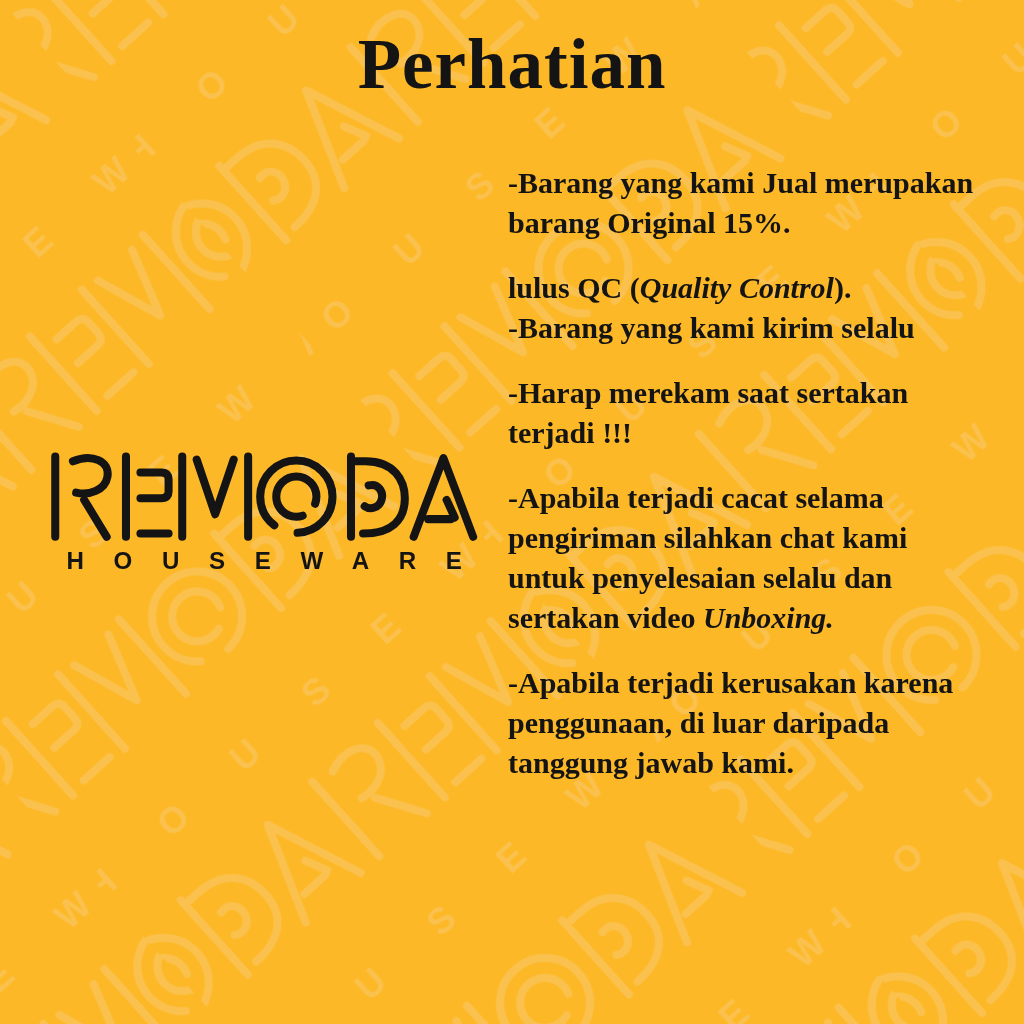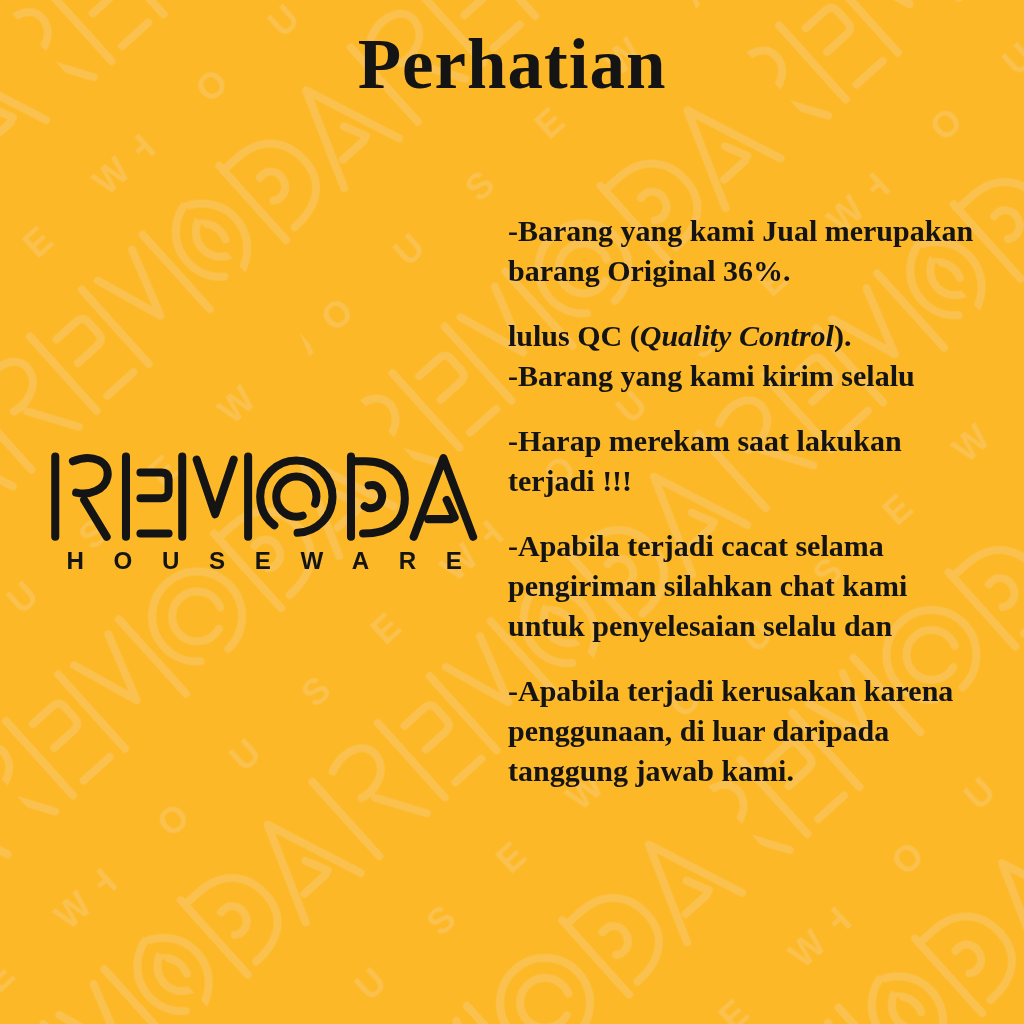--- a/index.html
+++ b/index.html
@@ -23,21 +23,21 @@
   }
   .logo {
     position: absolute; z-index: 2; left: 44px; top: 450px; width: 438px;
   }
   .logo svg { display: block; }
   .logo-sub {
     font-family: "Liberation Sans", sans-serif;
     font-weight: bold; font-size: 30px;
   }
   .notices {
-    position: absolute; z-index: 2; left: 508px; top: 163px; width: 500px; margin-top: 48px;
+    position: absolute; z-index: 2; left: 508px; top: 163px; width: 500px;
   }
   .notice-paragraph { margin: 0 0 25px 0; }
   .notice-line {
     font-size: 30px; line-height: 40px; font-weight: bold;
     white-space: nowrap;
   }
   .notice-line em { font-style: italic; }
 </style>
 </head>
 <body>
@@ -89,34 +89,35 @@
   <div class="logo">
     <svg viewBox="0 0 545 158" width="438" height="127" role="img" aria-label="REMODA">
       <use href="#wordmark-letters" stroke-width="10" stroke="#141414"></use>
       <text x="28" y="148" textLength="492" lengthAdjust="spacing" class="logo-sub" fill="#141414">HOUSEWARE</text>
     </svg>
   </div>
 
   <div class="notices">
       <div class="notice-paragraph">
         <div class="notice-line"><span>-Barang yang kami Jual merupakan</span></div>
-        <div class="notice-line"><span>barang Original 36%.</span></div>
+        <div class="notice-line"><span>barang Original 15%.</span></div>
       </div>
       <div class="notice-paragraph">
         <div class="notice-line"><span>lulus QC (</span><em>Quality Control</em><span>).</span></div>
         <div class="notice-line"><span>-Barang yang kami kirim selalu</span></div>
       </div>
       <div class="notice-paragraph">
-        <div class="notice-line"><span>-Harap merekam saat lakukan</span></div>
+        <div class="notice-line"><span>-Harap merekam saat sertakan</span></div>
         <div class="notice-line"><span>terjadi !!!</span></div>
       </div>
       <div class="notice-paragraph">
         <div class="notice-line"><span>-Apabila terjadi cacat selama</span></div>
         <div class="notice-line"><span>pengiriman silahkan chat kami</span></div>
         <div class="notice-line"><span>untuk penyelesaian selalu dan</span></div>
+        <div class="notice-line"><span>sertakan video </span><em>Unboxing.</em></div>
       </div>
       <div class="notice-paragraph">
         <div class="notice-line"><span>-Apabila terjadi kerusakan karena</span></div>
         <div class="notice-line"><span>penggunaan, di luar daripada</span></div>
         <div class="notice-line"><span>tanggung jawab kami.</span></div>
       </div>
     </div>
 
 </div>
 

